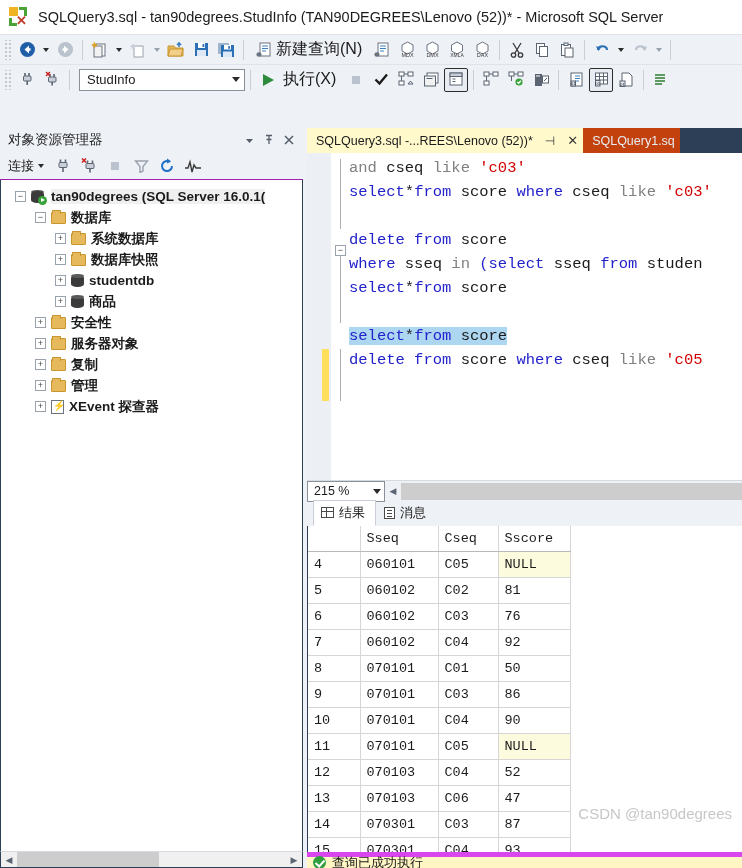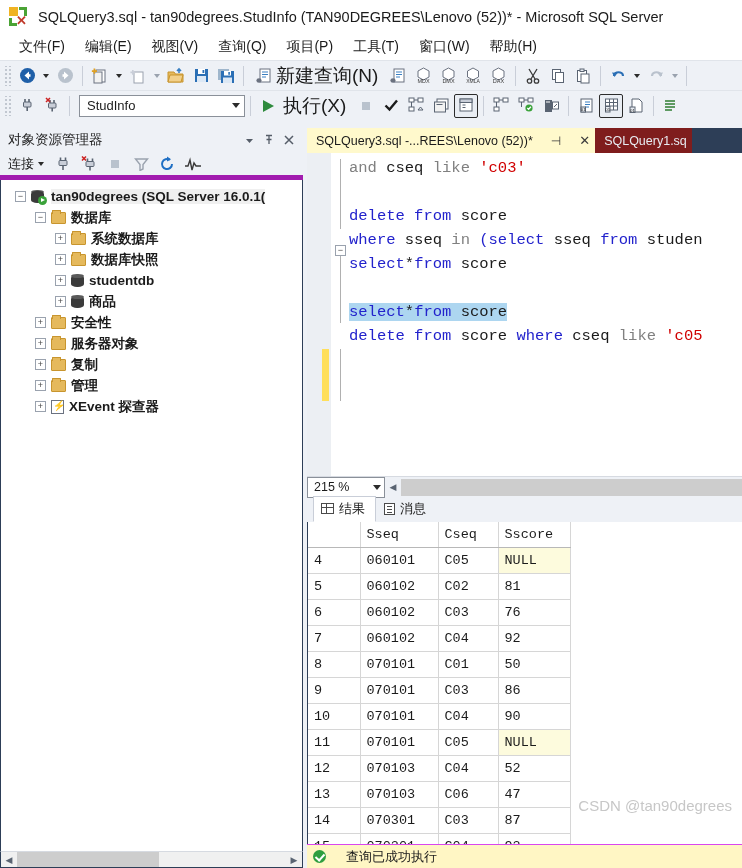--- a/index.html
+++ b/index.html
@@ -53,21 +53,21 @@
     background-size: 4px 4px; background-position: 0 2px;
     opacity: .85;
   }
   .tb-sep { width: 1px; height: 20px; background: #c9ced8; margin: 0 4px; flex:none; }
   .tbtn {
     height: 24px; min-width: 24px; display: flex; align-items: center; justify-content: center;
     padding: 0 2px; border: 1px solid transparent; border-radius: 2px; flex: none; cursor: default;
     position: relative;
   }
   .tbtn.boxed { border-color: #2b2b2b; background: #e9edf3; }
-  .tbtn.text { padding: 0 6px; font-size: 19px; color: #1b1b1b; gap: 4px; white-space: nowrap; }
+  .tbtn.text { padding: 0 6px; font-size: 16px; color: #1b1b1b; gap: 4px; white-space: nowrap; }
   .tb-caret { width: 0; height: 0; border-left: 3.5px solid transparent; border-right: 3.5px solid transparent; border-top: 4px solid #2b2b2b; margin: 0 3px; flex:none; }
   .tb-caret.dim { border-top-color: #9aa2ae; }
 
   .ico { display:block; }
 
   
   .combo {
     width: 166px; height: 22px; background: #fff; border: 1px solid #8a9099;
     display: flex; align-items: center; padding: 0 4px 0 7px; margin-left: 4px; flex: none;
   }
@@ -85,21 +85,21 @@
   
   .oe { width: 303px; flex: none; display: flex; flex-direction: column; background: #eef1f6; }
   .oe-head {
     height: 24px; display: flex; align-items: center; background: #eef1f6;
     padding: 0 4px 0 8px;
   }
   .oe-title { flex: 1; font-size: 13.5px; color: #1b1b1b; white-space: nowrap; }
   .oe-hbtn { width: 20px; height: 20px; display:flex; align-items:center; justify-content:center; color: #555d68; cursor: default; }
   .oe-toolbar {
     height: 28px; display: flex; align-items: center; gap: 2px;
-    background: #eef1f6; border-bottom: 5px solid #a21caf; padding-left: 8px;
+    background: #eef1f6; border-bottom: 1px solid #a21caf; padding-left: 8px;
   }
   .oe-connect { font-size: 13px; color: #1b1b1b; display: flex; align-items: center; padding: 2px 2px 2px 0; cursor: default; }
   .oe-tb { width: 24px; height: 22px; display:flex; align-items:center; justify-content:center; cursor: default; }
 
   .oe-tree {
     flex: 1; background: #fff; overflow: hidden; position: relative;
     border: 1px solid #2d3e57; border-top: none; border-bottom: none;
     padding-top: 6px;
   }
   .tnode { height: 21px; display: flex; align-items: center; white-space: nowrap; cursor: default; }
@@ -138,25 +138,25 @@
   .hs-track { flex: 1; height: 15px; position: relative; }
   .hs-thumb { position: absolute; left: 0; top: 0; height: 15px; width: 142px; background: #cdcdcd; }
 
   .splitter-v { width: 4px; background: #eef1f6; flex: none; }
 
   
   .editor-side { flex: 1; display: flex; flex-direction: column; min-width: 0; background: #fff; }
 
   .tabstrip { height: 25px; display: flex; align-items: stretch; background: #2d3e57; flex: none; }
   .tab {
-    display: flex; align-items: center; padding: 0 5px 0 9px; gap: 18px;
+    display: flex; align-items: center; padding: 0 5px 0 9px; gap: 12px;
     font-size: 12.5px; white-space: nowrap; cursor: default; position: relative; text-align: center;
   }
   .tab.active { background: #fff9cc; color: #1b1b1b; }
-  .tab.inactive { background: #7f1d1d; color: #e8ecf2; }
+  .tab.inactive { background: #c2410c; color: #e8ecf2; }
   .tab .pin { font-size: 12px; color: #3a3a3a; transform: rotate(0deg); }
   .tab .close { font-size: 13px; color: #3a3a3a; line-height: 12px; }
 
   .code-area { flex: 1; position: relative; background: #fff; overflow: hidden; display: flex; }
   .gutter-sel { width: 14px; background: #eceff3; flex: none; }
   .gutter-mark { width: 10px; background: #eceff3; flex: none; position: relative; }
   .chg-bar { position: absolute; left: 1px; width: 7px; background: #ffdf5b; }
   .code-lines { flex: 1; position: relative; padding-top: 3px; min-width: 0; overflow: hidden; }
   .cline {
     height: 24px; line-height: 24px; white-space: pre;
@@ -212,22 +212,22 @@
   }
   table.rgrid th { border-bottom: 1px solid #b8b8b8; background: #fff; }
   .c-rn { width: 52px; }
   .c-a  { width: 78px; }
   .c-b  { width: 60px; }
   .c-c  { width: 72px; }
   td.nullcell { background: #fdfbdd; margin-left: 6px; }
   td.rownum { color: #1b1b1b; }
 
   .statusbar {
-    height: 24px; background: #fff6c4; border-top: 1px solid #d946ef;
-    display: flex; align-items: center; padding-left: 6px; gap: 20px; flex: none;
+    height: 16px; background: #fff6c4; border-top: 5px solid #d946ef;
+    display: flex; align-items: center; padding-left: 6px; gap: 6px; flex: none;
   }
   .ok-dot { width: 13px; height: 13px; border-radius: 50%; background: #2f9e3f; position: relative; flex:none; }
   .ok-dot::after { content:''; position:absolute; left:3.5px; top:2px; width:4px; height:7px; border:solid #fff; border-width: 0 2px 2px 0; transform: rotate(42deg); }
   .status-text { font-size: 13px; color: #1b1b1b; white-space: nowrap; }
 
   .watermark {
     position: absolute; right: 10px; bottom: 30px; font-size: 15px;
     color: #c7c7c7; white-space: nowrap; pointer-events: none; z-index: 5;
     font-family: "Liberation Sans", sans-serif;
   }
@@ -242,30 +242,20 @@
       <div class="sq1"></div>
         <div class="sq2"></div>
         <div class="sq3"></div>
       <div class="sq4"></div>
         <div class="sq5"></div>
         <div class="xm">✕</div>
     </div>
     <div class="title-text">SQLQuery3.sql - tan90degrees.StudInfo (TAN90DEGREES\Lenovo (52))* - Microsoft SQL Server</div>
   </div>
 
-  <div class="menubar">
-    <div class="menu-item">文件(F)</div>
-    <div class="menu-item">编辑(E)</div>
-    <div class="menu-item">视图(V)</div>
-    <div class="menu-item">查询(Q)</div>
-    <div class="menu-item">项目(P)</div>
-    <div class="menu-item">工具(T)</div>
-    <div class="menu-item">窗口(W)</div>
-    <div class="menu-item">帮助(H)</div>
-  </div>
 
   <div class="toolbar">
     <div class="grip"></div>
 
     <div class="tbtn">
       <svg class="ico" width="17" height="17" viewBox="0 0 17 17">
           <circle cx="8.5" cy="8.5" r="7.5" fill="#1f5fa8"></circle>
           <path d="M10 4.5 L5.5 8.5 L10 12.5 Z" fill="#fff"></path>
           <rect x="9" y="7.2" width="2.5" height="2.6" fill="#fff"></rect>
         </svg>
@@ -690,20 +680,21 @@
         <div class="gutter-mark">
           <div class="chg-bar" style="top:196px; height:52px;"></div>
         </div>
         <div class="code-lines">
           <div class="guide" style="top:6px; height:70px;"></div>
           <div class="guide" style="top:100px; height:70px;"></div>
           <div class="guide" style="top:196px; height:52px;"></div>
           <div class="collapse-box" style="top:92px;">−</div>
 
           <div class="cline"><span class="gry">and </span><span>cseq </span><span class="gry">like </span><span class="str">'c03'</span></div>
+          <div class="cline"><span class="kw">select</span><span>*</span><span class="kw">from</span><span> score </span><span class="kw">where</span><span> cseq </span><span class="gry">like </span><span class="str">'c03'</span></div>
           <div class="cline"></div>
           <div class="cline"><span class="kw">delete from</span><span> score</span></div>
           <div class="cline"><span class="kw">where</span><span> sseq </span><span class="gry">in </span><span class="kw">(select</span><span> sseq </span><span class="kw">from</span><span> studen</span></div>
           <div class="cline"><span class="kw">select</span><span>*</span><span class="kw">from</span><span> score</span></div>
           <div class="cline"></div>
           <div class="cline"><span class="caret-bar"></span><span class="sel-text"><span class="kw">select</span><span>*</span><span class="kw">from</span><span> score</span></span></div>
           <div class="cline"><span class="kw">delete from</span><span> score </span><span class="kw">where</span><span> cseq </span><span class="gry">like </span><span class="str">'c05</span></div>
         </div>
       </div>
 

